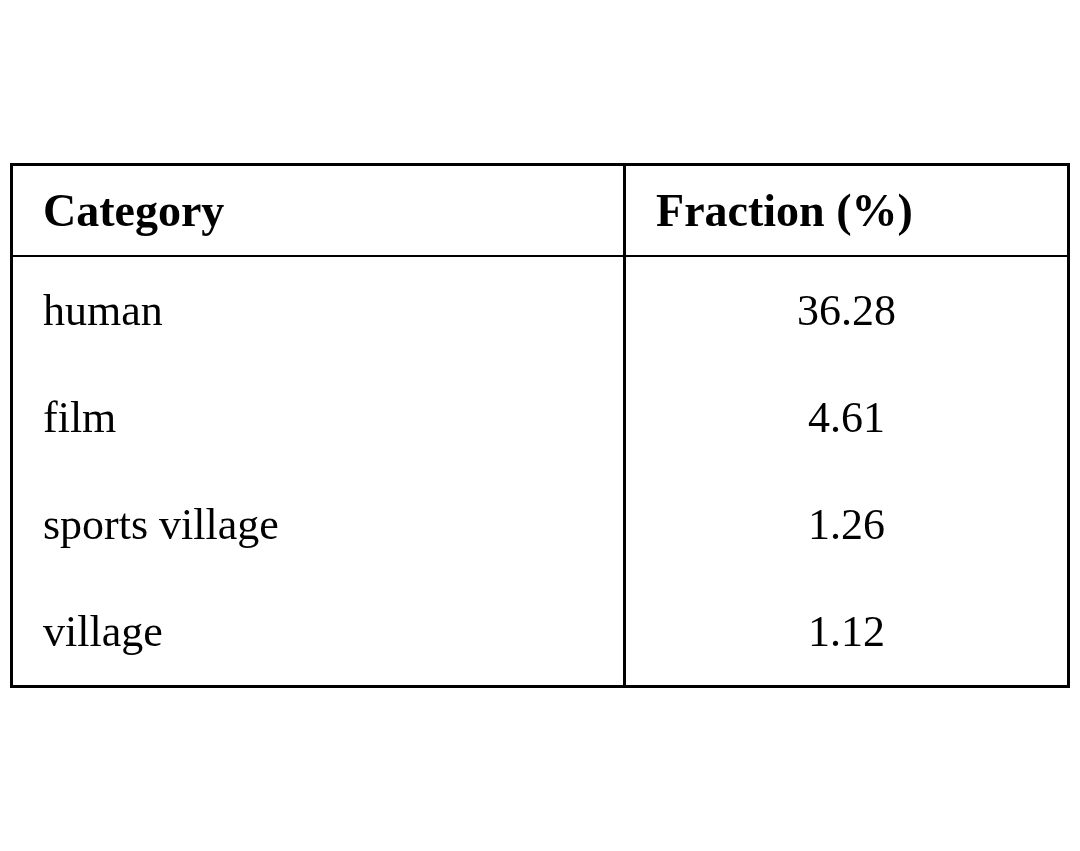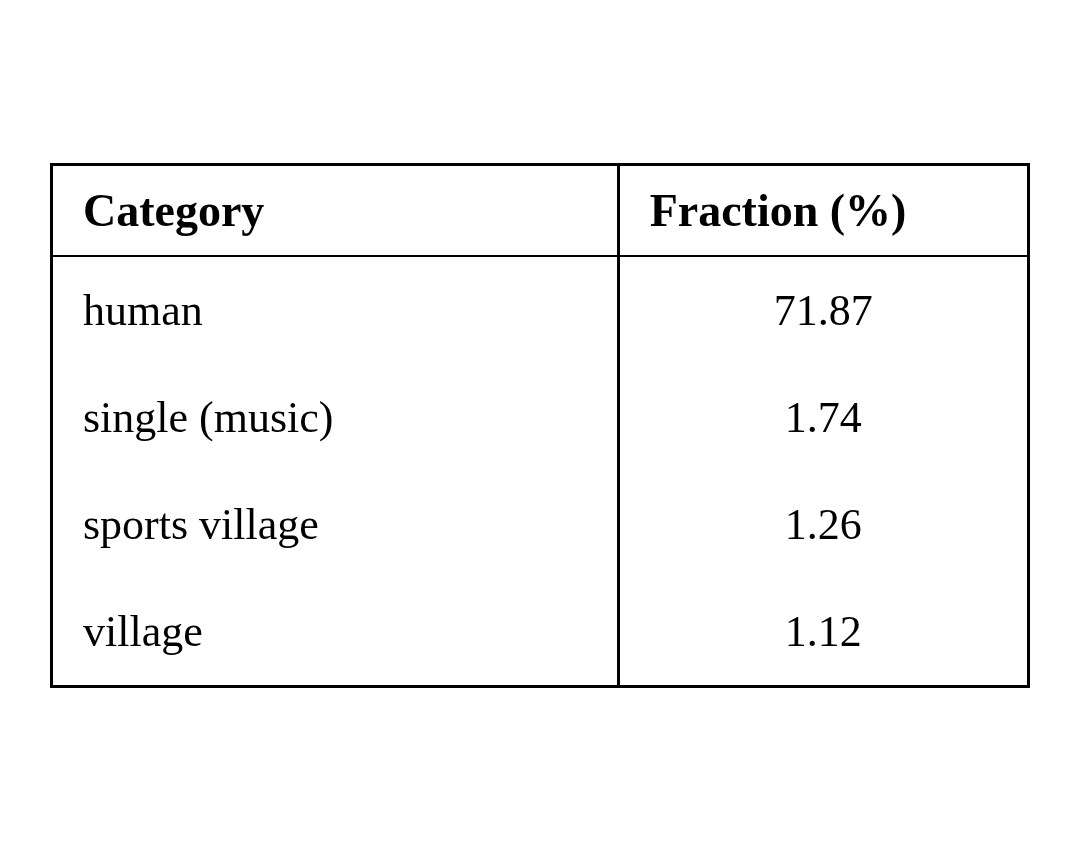--- a/index.html
+++ b/index.html
@@ -12,21 +12,21 @@
       background: #ffffff;
       display: flex;
       justify-content: center;
       align-items: center;
       width: 1080px;
       height: 851px;
       font-family: Georgia, 'Times New Roman', serif;
     }
 
     .table-container {
-      width: 980px;
+      width: 1060px;
       margin: 20px auto;
     }
 
     table {
       width: 100%;
       border-collapse: collapse;
       border: 3px solid #000000;
     }
 
     thead tr th {
@@ -79,25 +79,25 @@
   <table>
     <thead>
       <tr>
         <th>Category</th>
         <th>Fraction (%)</th>
       </tr>
     </thead>
     <tbody id="table-body">
     <tr>
           <td>human</td>
-          <td>71.87</td>
+          <td>36.28</td>
         </tr>
         <tr>
-          <td>single (music)</td>
-          <td>1.74</td>
+          <td>film</td>
+          <td>4.61</td>
         </tr>
         <tr>
           <td>sports village</td>
           <td>1.26</td>
         </tr>
         <tr>
           <td>village</td>
           <td>1.12</td>
         </tr>
       </tbody>

